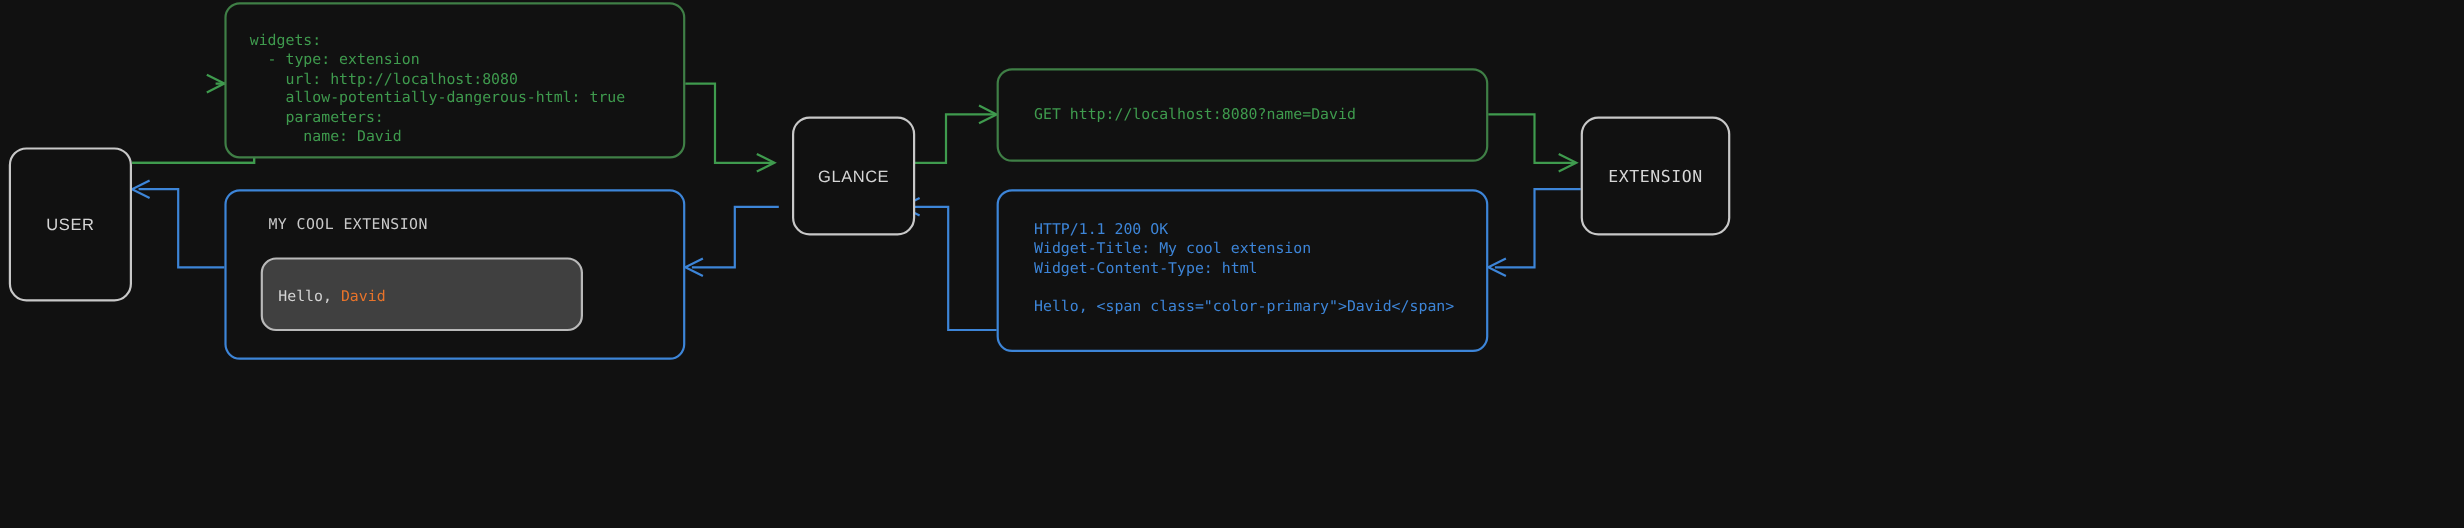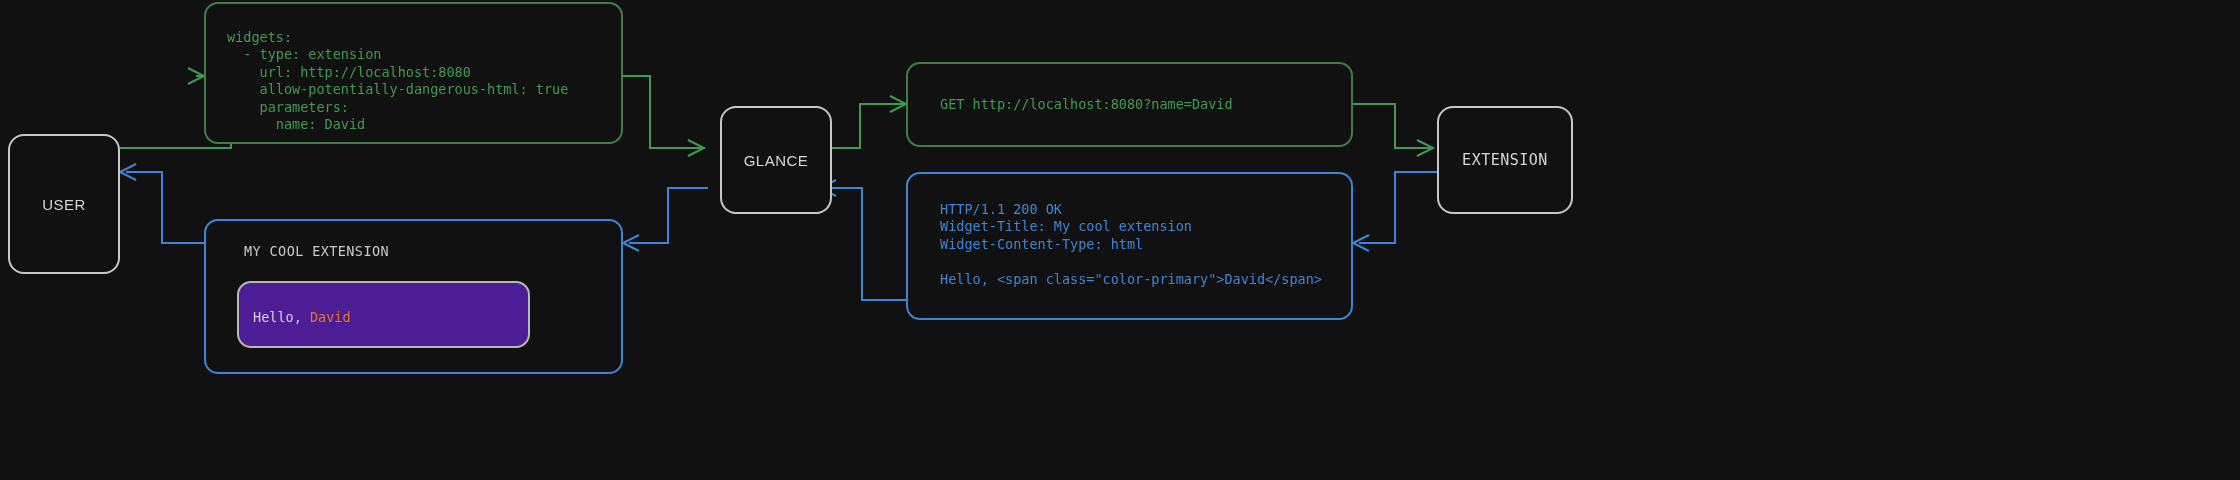--- a/index.html
+++ b/index.html
@@ -72,41 +72,41 @@
   #panel-config  { left: 204px;  top: 2px;   width: 419px; height: 142px; }
   #panel-config .code { position: absolute; left: 21px; top: 25px; }
 
   #panel-request { left: 906px;  top: 62px;  width: 447px; height: 85px; padding-left: 23px; }
   #panel-request .code { position: absolute; left: 32px; top: 32px; }
 
   #panel-response{ left: 906px;  top: 172px; width: 447px; height: 148px; padding-left: 16px; }
   #panel-response .code { position: absolute; left: 32px; top: 27px; }
 
   
-  #panel-widget  { left: 204px;  top: 172px; width: 419px; height: 155px; margin-top: 47px; }
+  #panel-widget  { left: 204px;  top: 172px; width: 419px; height: 155px; }
   #widget-title {
     position: absolute;
     left: 38px;
     top: 22px;
     font-family: "DejaVu Sans Mono", monospace;
     font-size: 13.5px;
     letter-spacing: 0.4px;
     color: #c9c9c9;
     white-space: nowrap;
   }
   #widget-card {
     position: absolute;
     left: 31px;
     top: 60px;
     width: 293px;
     height: 67px;
     box-sizing: border-box;
     border: 2px solid #b9b9b9;
     border-radius: 14px;
-    background: #4c1d95;
+    background: #404040;
   }
   #widget-body {
     position: absolute;
     left: 14px;
     top: 26px;
     font-family: "DejaVu Sans Mono", monospace;
     font-size: 13.5px;
     color: #d4d4d4;
     white-space: pre;
   }

